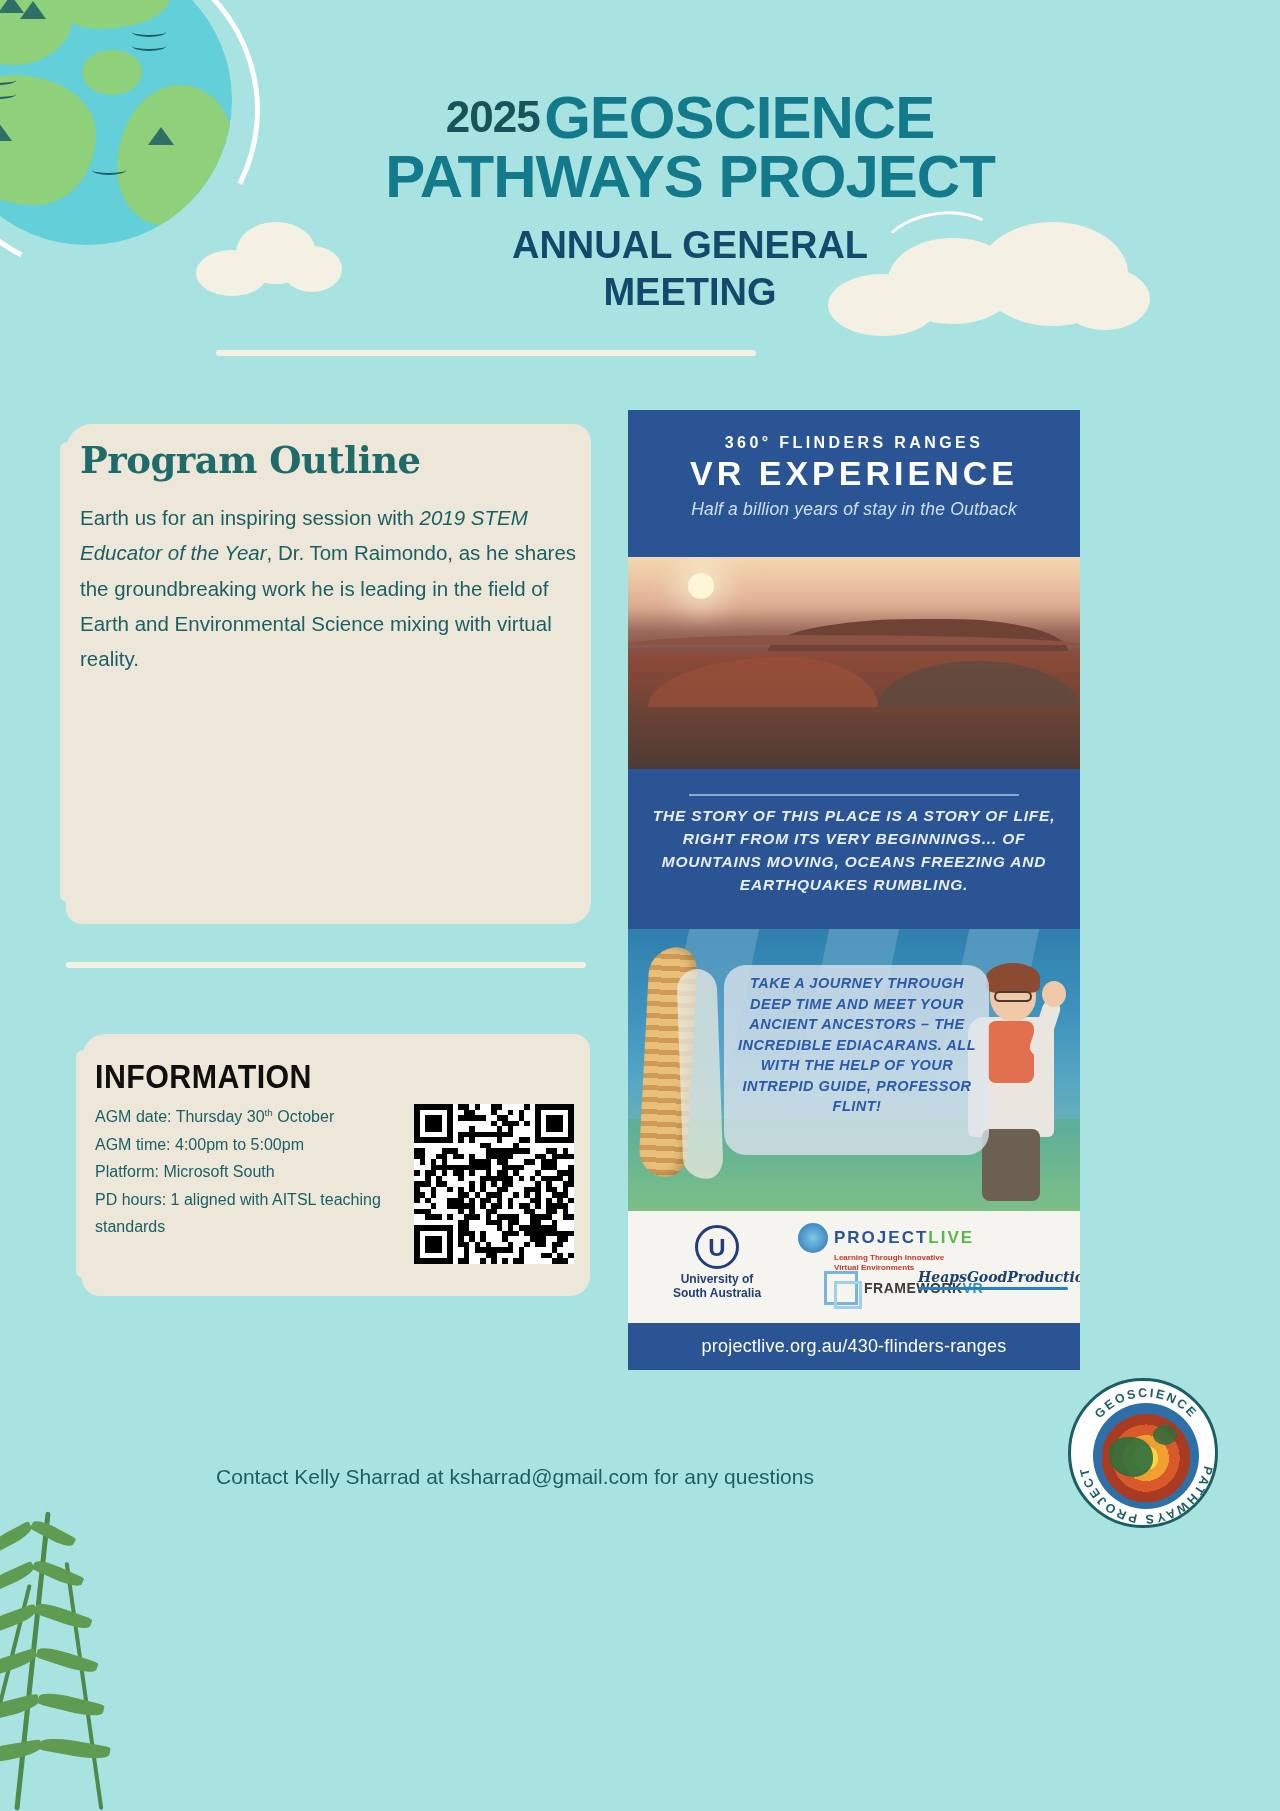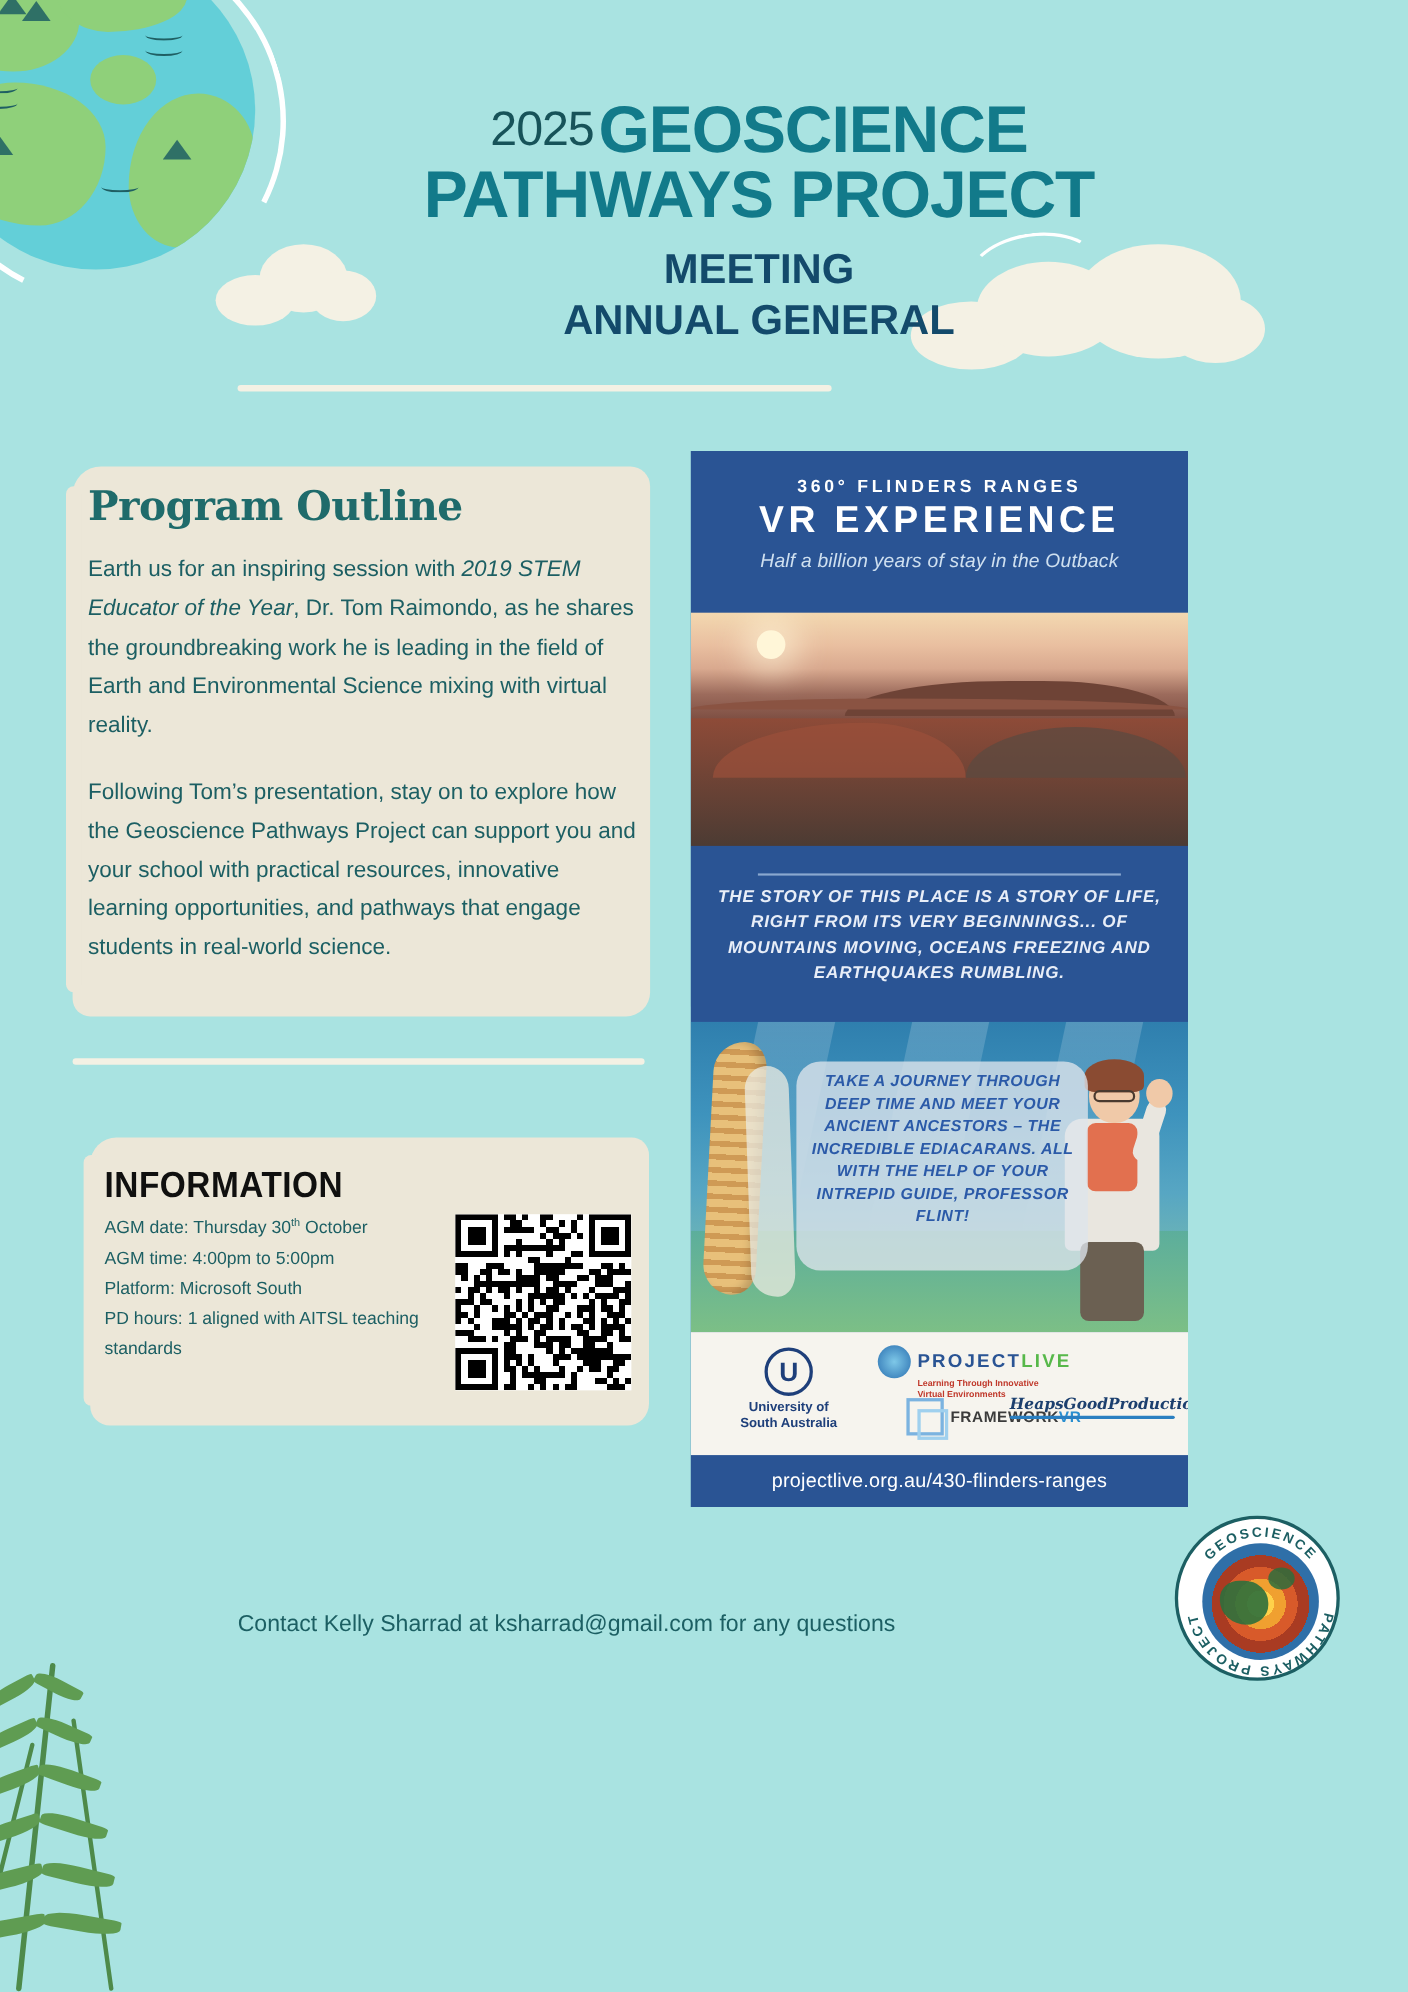--- a/index.html
+++ b/index.html
@@ -29,21 +29,21 @@
   .cloud-grp { position:absolute; }
   .cloud-grp .c { position:absolute; background:#f4f1e4; border-radius:50%; }
   .cloud-stroke { position:absolute; border:3px solid #ffffff; border-radius:50%; border-color:#fff transparent transparent transparent; }
 
   
   .wave-line { position:absolute; height:6px; background:#f4f1e4; border-radius:4px; }
 
   
   .header { position:absolute; left:330px; top:88px; width:720px; text-align:center; }
   .title-row1 { line-height: 1; white-space:nowrap; }
-  .yr { font-size:44px; font-weight:normal; color:#175359; letter-spacing:-1px; font-stretch:condensed;
+  .yr { font-size:44px; font-weight:bold; color:#175359; letter-spacing:-1px; font-stretch:condensed;
         vertical-align: 6px; font-family:"Liberation Sans", sans-serif;}
   .t-main { font-size:60px; font-weight:bold; color:#127a8a; letter-spacing:-1px; }
   .title-row2 { font-size:60px; font-weight:bold; color:#127a8a; line-height:1.03; letter-spacing:-1px; margin-top:-2px;}
   .subtitle { font-size:38px; font-weight:bold; color:#134a6b; line-height:1.25; margin-top:14px; letter-spacing:0px;}
 
   
   .card { position:absolute; background:#ece7d8; }
   #program-card { left:66px; top:424px; width:525px; height:500px; border-radius:26px 18px 22px 16px; }
   #program-card::before{content:"";position:absolute;left:-6px;top:18px;width:14px;height:460px;background:#ece7d8;border-radius:12px;}
   #info-card { left:82px; top:1034px; width:508px; height:262px; border-radius:24px 16px 20px 18px; }
@@ -200,30 +200,29 @@
   <div class="wave-line" style="left:216px;top:350px;width:540px;"></div>
   <div class="wave-line" style="left:66px;top:962px;width:520px;"></div>
 
   <div class="header">
     <div class="title-row1">
       <span class="yr">2025</span>
       <span class="t-main">GEOSCIENCE</span>
     </div>
     <div class="title-row2">PATHWAYS PROJECT</div>
     <div class="subtitle">
+      <div>ANNUAL GENERAL</div>
       <div>MEETING</div>
-      <div>ANNUAL GENERAL</div>
     </div>
   </div>
 
   <div class="card" id="program-card"></div>
   <div class="program-heading">Program Outline</div>
   <div class="program-body">
     <p><span>Earth us for an inspiring session with </span><em>2019 STEM Educator of the Year</em><span>, Dr. Tom Raimondo, as he shares the groundbreaking work he is leading in the field of Earth and Environmental Science mixing with virtual reality.</span></p>
-    <p>Following Tom’s presentation, stay on to explore how the Geoscience Pathways Project can support you and your school with practical resources, innovative learning opportunities, and pathways that engage students in real-world science.</p>
   </div>
 
   <div class="card" id="info-card"></div>
   <div class="info-heading">INFORMATION</div>
   <div class="info-lines">
     <div><span>AGM date: Thursday 30</span><sup>th</sup><span> October</span></div>
     <div>AGM time: 4:00pm to 5:00pm</div>
     <div>Platform: Microsoft South</div>
     <div>PD hours: 1 aligned with AITSL teaching standards</div>
   </div>

